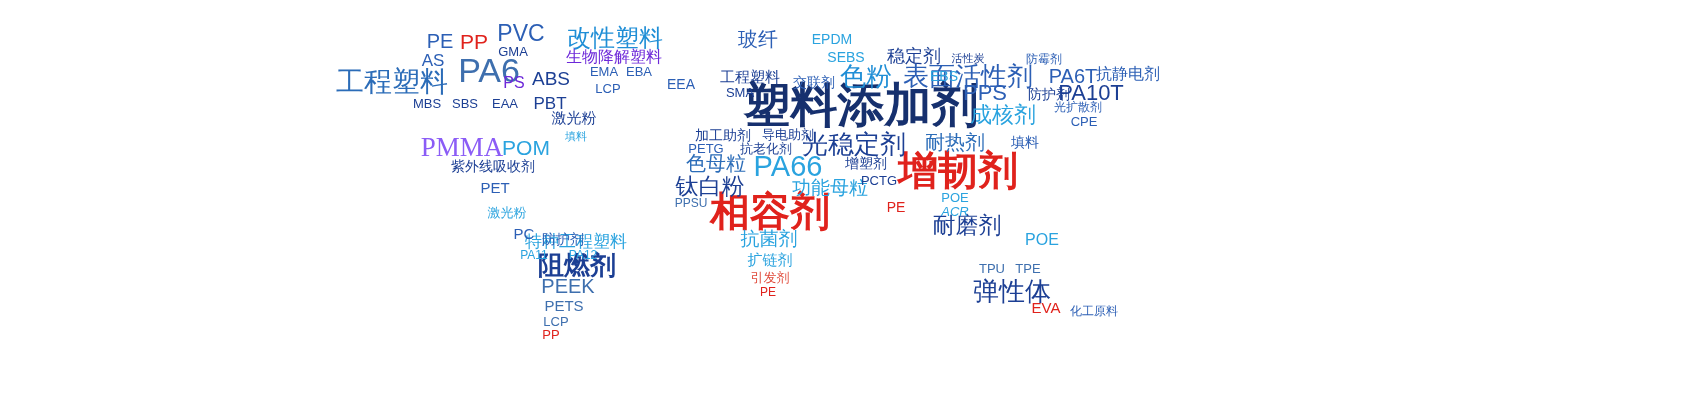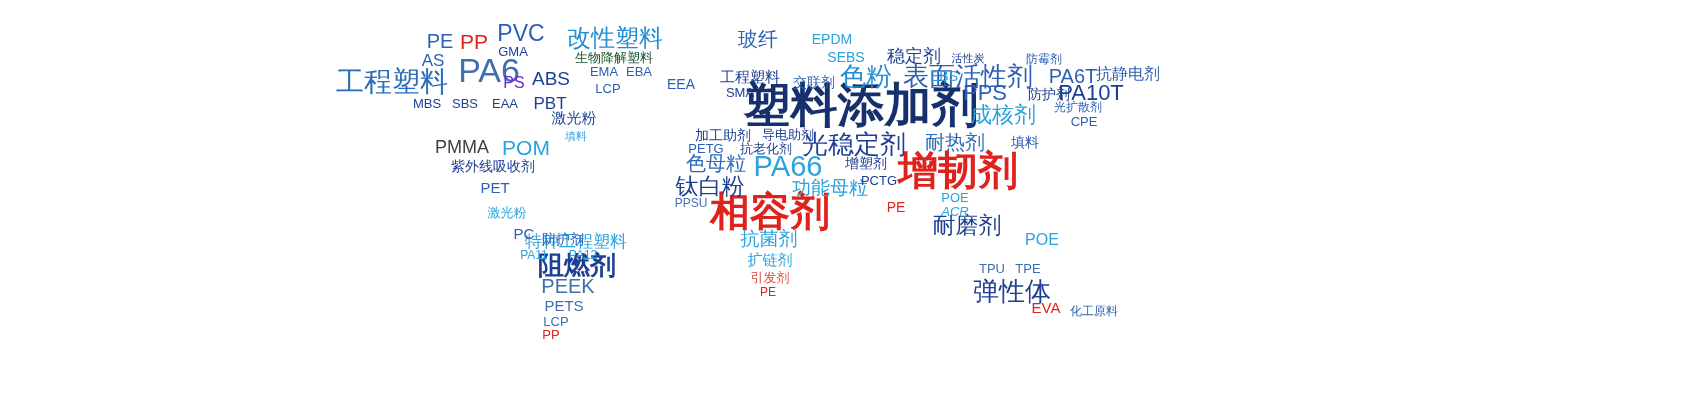--- a/index.html
+++ b/index.html
@@ -57,35 +57,35 @@
     <span class="word norm" style="left: 985px; top: 93px; font-size: 22px; color: rgb(44, 95, 181);">PPS</span>
     <span class="word norm" style="left: 914px; top: 56px; font-size: 18px; color: rgb(28, 63, 148);">稳定剂</span>
     <span class="word norm" style="left: 1073px; top: 76px; font-size: 20px; color: rgb(44, 95, 181);">PA6T</span>
     <span class="word norm" style="left: 1128px; top: 74px; font-size: 16px; color: rgb(44, 95, 181);">抗静电剂</span>
     <span class="word norm" style="left: 576px; top: 241px; font-size: 17px; color: rgb(42, 163, 223);">特种工程塑料</span>
     <span class="word norm" style="left: 758px; top: 39px; font-size: 20px; color: rgb(44, 95, 181);">玻纤</span>
     <span class="word norm" style="left: 521px; top: 33px; font-size: 23px; color: rgb(44, 95, 181);">PVC</span>
     <span class="word norm" style="left: 568px; top: 286px; font-size: 20px; color: rgb(62, 111, 174);">PEEK</span>
     <span class="word norm" style="left: 440px; top: 41px; font-size: 20px; color: rgb(44, 95, 181);">PE</span>
     <span class="word norm" style="left: 474px; top: 41px; font-size: 21px; color: rgb(224, 34, 28);">PP</span>
-    <span class="word norm" style="left: 462px; top: 147px; font-size: 18px; color: #404040;">PMMA</span>
+    <span class="word norm" style="left: 462px; top: 147px; font-size: 27px; color: #8b5cf6; font-family: Liberation Serif, serif;">PMMA</span>
     <span class="word norm" style="left: 526px; top: 147px; font-size: 21px; color: rgb(42, 163, 223);">POM</span>
     <span class="word norm" style="left: 433px; top: 60px; font-size: 17px; color: rgb(44, 95, 181);">AS</span>
     <span class="word norm" style="left: 551px; top: 78px; font-size: 19px; color: rgb(28, 63, 148);">ABS</span>
     <span class="word norm" style="left: 550px; top: 103px; font-size: 17px; color: rgb(28, 63, 148);">PBT</span>
     <span class="word norm" style="left: 466px; top: 83px; font-size: 16px; color: #6d28d9; margin-left: 48px;">PS</span>
     <span class="word norm" style="left: 513px; top: 51px; font-size: 13px; color: rgb(28, 63, 148);">GMA</span>
     <span class="word norm" style="left: 427px; top: 103px; font-size: 13px; color: rgb(28, 63, 148);">MBS</span>
     <span class="word norm" style="left: 465px; top: 103px; font-size: 13px; color: rgb(28, 63, 148);">SBS</span>
     <span class="word norm" style="left: 505px; top: 103px; font-size: 13px; color: rgb(28, 63, 148);">EAA</span>
     <span class="word norm" style="left: 604px; top: 71px; font-size: 13px; color: rgb(44, 95, 181);">EMA</span>
     <span class="word norm" style="left: 639px; top: 71px; font-size: 13px; color: rgb(44, 95, 181);">EBA</span>
     <span class="word norm" style="left: 608px; top: 88px; font-size: 13px; color: rgb(44, 95, 181);">LCP</span>
     <span class="word norm" style="left: 681px; top: 84px; font-size: 14px; color: rgb(44, 95, 181);">EEA</span>
-    <span class="word norm" style="left: 614px; top: 57px; font-size: 13px; color: #14532d;">生物降解塑料</span>
+    <span class="word norm" style="left: 614px; top: 57px; font-size: 16px; color: #6d28d9;">生物降解塑料</span>
     <span class="word norm" style="left: 574px; top: 117px; font-size: 15px; color: rgb(28, 63, 148);">激光粉</span>
     <span class="word norm" style="left: 576px; top: 136px; font-size: 11px; color: rgb(42, 163, 223);">填料</span>
     <span class="word norm" style="left: 493px; top: 166px; font-size: 14px; color: rgb(28, 63, 148);">紫外线吸收剂</span>
     <span class="word norm" style="left: 495px; top: 187px; font-size: 15px; color: rgb(44, 95, 181);">PET</span>
     <span class="word norm" style="left: 507px; top: 212px; font-size: 13px; color: rgb(42, 163, 223);">激光粉</span>
     <span class="word norm" style="left: 524px; top: 233px; font-size: 15px; color: rgb(44, 95, 181);">PC</span>
     <span class="word norm" style="left: 563px; top: 239px; font-size: 14px; color: rgb(44, 95, 181);">防护剂</span>
     <span class="word norm" style="left: 534px; top: 255px; font-size: 12px; color: rgb(42, 163, 223);">PA11</span>
     <span class="word norm" style="left: 583px; top: 255px; font-size: 12px; color: rgb(42, 163, 223);">PA12</span>
     <span class="word norm" style="left: 564px; top: 305px; font-size: 15px; color: rgb(62, 111, 174);">PETS</span>

